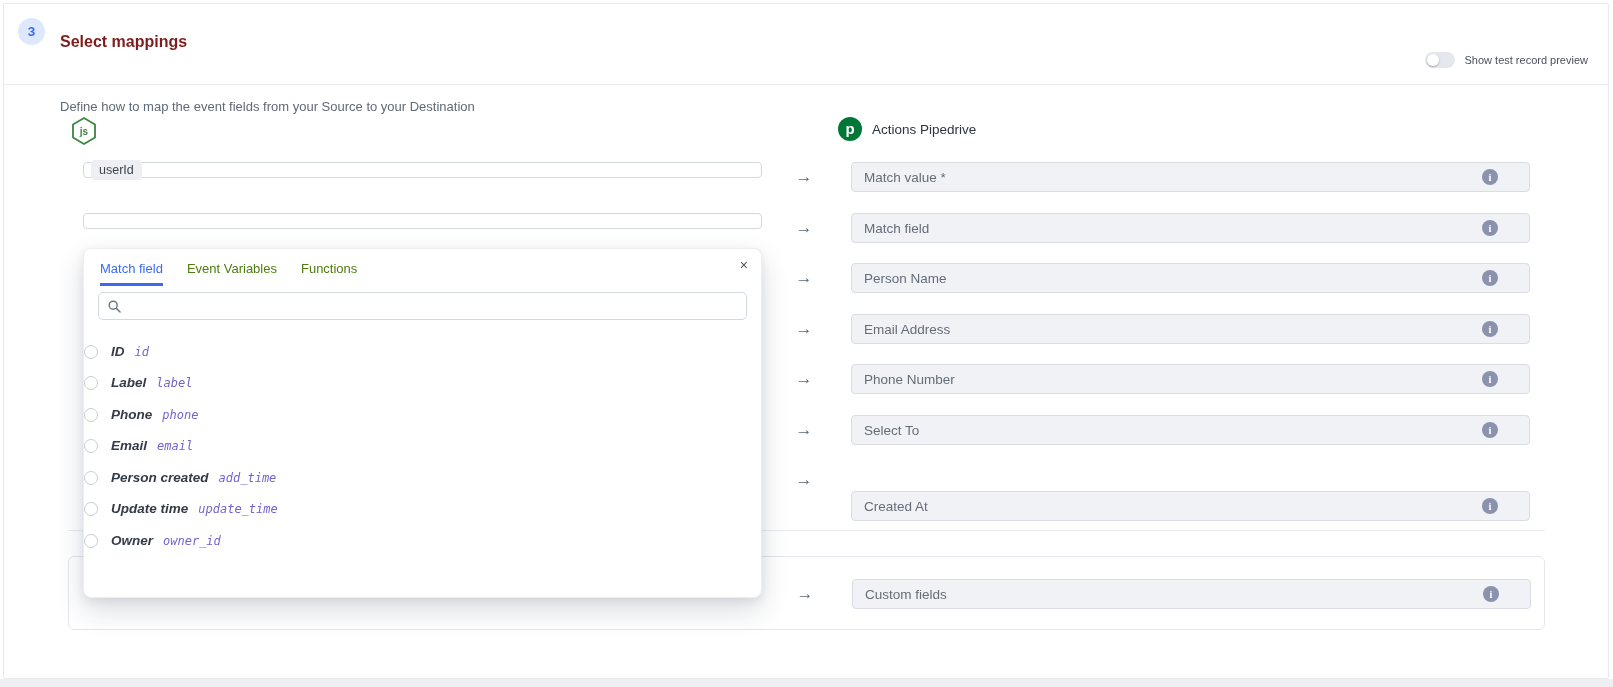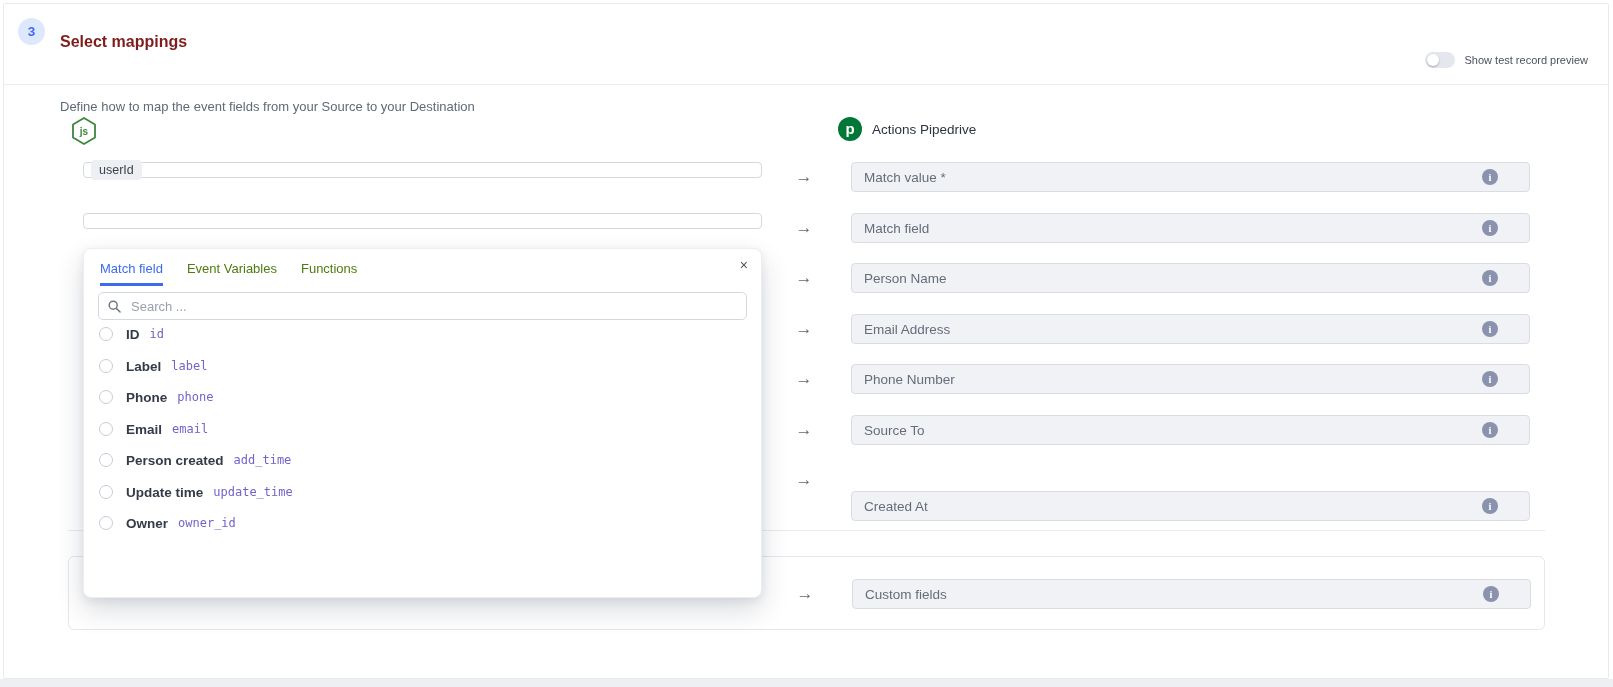--- a/index.html
+++ b/index.html
@@ -78,21 +78,21 @@
   .tab { font-size:13px; color:#4d7c0f; padding-bottom:7px; border-bottom:3px solid transparent; cursor:pointer; }
   .tab.active { color:#3b6cf0; font-weight:500; border-bottom-color:#3b6cf0; }
   .close-x { position:absolute; right:13px; top:9px; font-size:14px; color:#4e565f; cursor:pointer; line-height:14px; }
   .search-box {
     margin:6px 14px 0 14px; height:28px; border:1px solid #d4d8df; border-radius:5px;
     display:flex; align-items:center; padding:0 9px; gap:8px; background:#fff;
   }
   .search-box input { border:none; outline:none; flex:1; font-size:13px; color:#333a44; font-family:inherit; }
   .search-box input::placeholder { color:#9aa1ac; }
   .options { padding-top:7px; }
-  .option { height:31.5px; display:flex; align-items:flex-start; padding-left:15px; cursor:pointer; }
+  .option { height:31.5px; display:flex; align-items:flex-end; cursor:pointer;font-style:italic; }
   .radio { width:14px; height:14px; border:1.5px solid #c7ccd5; border-radius:50%; background:#fff; flex:none; }
   .opt-label { margin-left:13px; font-size:13.5px; font-weight:600; color:#333b48; }
   .opt-code { margin-left:10px; font-family:"DejaVu Sans Mono","Liberation Mono",monospace; font-size:12px; color:#7264cb; }
 </style>
 </head>
 <body>
 
 <div class="page">
 
   <div class="hdr">
@@ -146,21 +146,21 @@
   </div>
   <div class="dest-field" style="top:310px">
     <span class="dest-label">Email Address</span>
     <span class="info-icon">i</span>
   </div>
   <div class="dest-field" style="top:360px">
     <span class="dest-label">Phone Number</span>
     <span class="info-icon">i</span>
   </div>
   <div class="dest-field" style="top:411px">
-    <span class="dest-label">Source To</span>
+    <span class="dest-label">Select To</span>
     <span class="info-icon">i</span>
   </div>
   <div class="dest-field" style="top:487px">
     <span class="dest-label">Created At</span>
     <span class="info-icon">i</span>
   </div>
 
   <div class="section-divider"></div>
 
   <div class="custom-card">
@@ -177,21 +177,20 @@
       <div class="tab">Event Variables</div>
       <div class="tab">Functions</div>
     </div>
     <div class="close-x">×</div>
 
     <div class="search-box">
       <svg width="13" height="13" viewBox="0 0 14 14">
         <circle cx="5.6" cy="5.6" r="4.3" fill="none" stroke="#707a87" stroke-width="1.6"></circle>
         <line x1="9" y1="9" x2="13" y2="13" stroke="#707a87" stroke-width="1.6" stroke-linecap="round"></line>
       </svg>
-      <input type="text" placeholder="Search ..." style="">
     </div>
 
     <div class="options">
       <div class="option">
         <span class="radio"></span>
         <span class="opt-label">ID</span>
         <span class="opt-code">id</span>
       </div>
       <div class="option">
         <span class="radio"></span>

